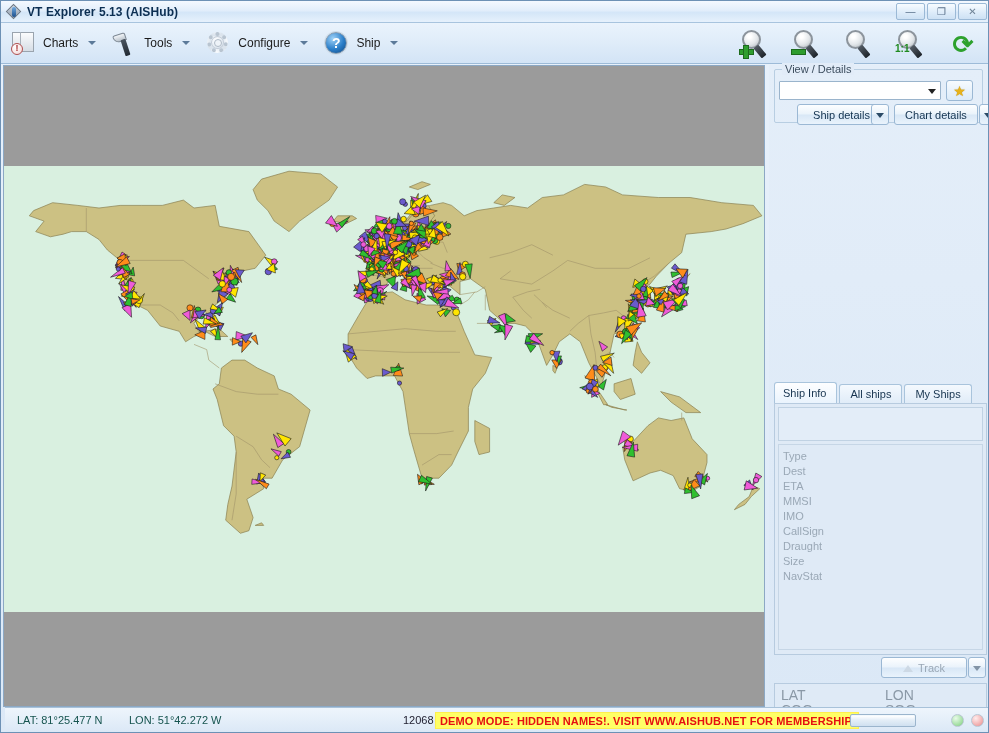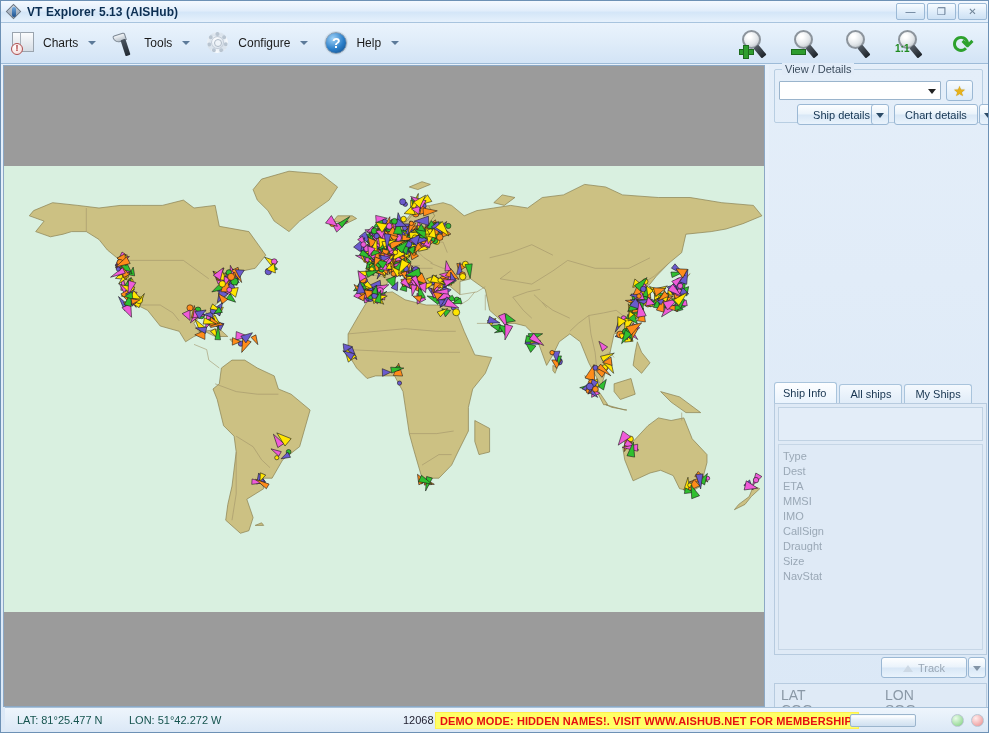--- a/index.html
+++ b/index.html
@@ -392,21 +392,21 @@
           <div class="gear2"></div>
       </div>
       <div class="tb-label">Configure</div>
       <div class="tb-arrow"></div>
     </div>
     <div class="tb-item">
       <div class="tb-ico ico-help">
         <div class="circ"></div>
           <div class="q">?</div>
       </div>
-      <div class="tb-label">Help</div>
+      <div class="tb-label">Ship</div>
       <div class="tb-arrow"></div>
     </div>
 
     <div class="tb-right">
       <div class="zoom-btn">
         <div class="mag">
           <div class="lens"></div>
             <div class="hand"></div>
             <div class="plus"></div>
         </div>

